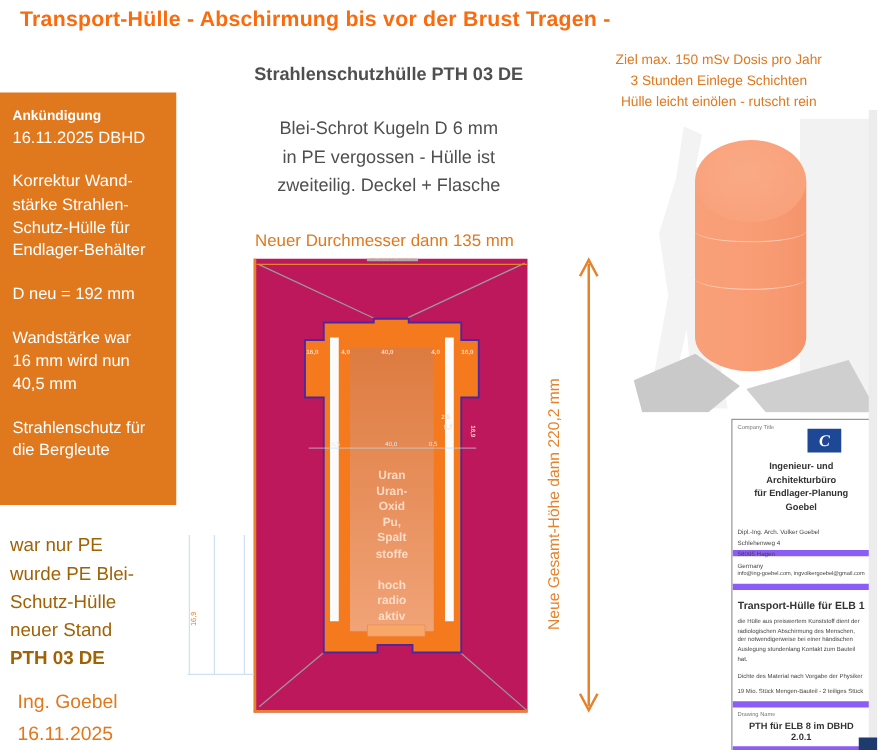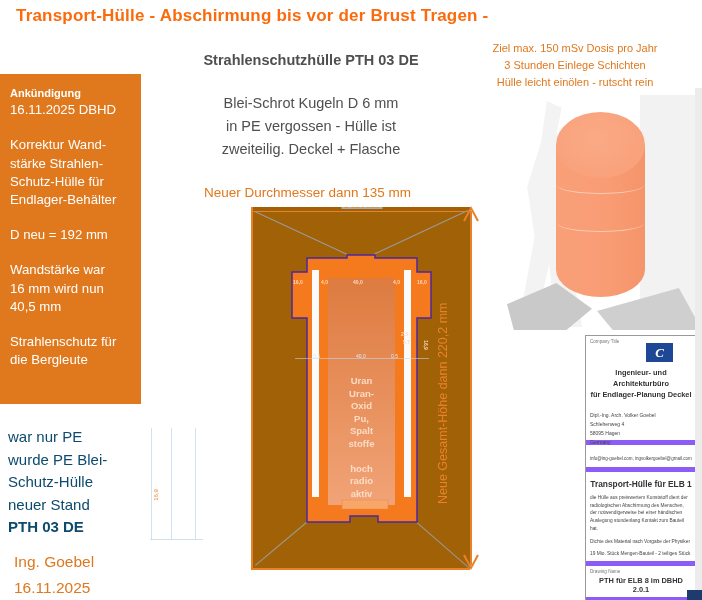--- a/index.html
+++ b/index.html
@@ -23,23 +23,23 @@
   #center-heading{font-size:14.5px;font-weight:bold;}
   #center-subheading{margin-top:24px;font-size:14.5px;font-weight:normal;line-height:1.6;}
 
   #diameter-label{left:204px;top:185px;font-size:13.5px;color:#E0781E;}
 
   
   #right-notes{left:448px;top:40px;width:254px;text-align:center;font-size:11px;
                line-height:1.55;color:#E0781E;}
 
   
-  #viewport{left:203px;top:207px;width:217px;height:361px;background:#a16207;
+  #viewport{left:203px;top:207px;width:217px;height:361px;background:#be185d;
             border-left:2px solid #E8822A;border-bottom:2px solid #E8822A;
-            box-sizing:content-box;overflow:hidden;margin-left:48px;}
+            box-sizing:content-box;overflow:hidden;}
   .diag{position:absolute;height:1px;background:#9a9a9a;transform-origin:0 0;}
   #top-dim-line{position:absolute;left:0;top:4px;width:100%;height:1px;background:#E8822A;}
   #top-dim-label{position:absolute;left:50%;top:-5px;transform:translateX(-50%);
                  font-size:7px;font-weight:bold;color:#E8822A;background:#ABABAB;padding:0 3px;}
   .dim{position:absolute;font-size:5px;font-weight:bold;color:#FFD9BC;}
   .dim-blue{position:absolute;font-size:5px;color:#DCE9F5;}
   #cavity-text{position:absolute;left:75px;top:168px;width:67px;text-align:center;
                font-size:9.5px;font-weight:bold;color:rgba(252,226,205,.92);line-height:1.32;}
   #inner-dim-line{position:absolute;left:42px;top:151px;width:134px;height:1px;
                   background:rgba(195,220,243,.55);}
@@ -47,21 +47,21 @@
   
   .ext-vline{position:absolute;width:1px;background:#CFE2F2;}
   .ext-hline{position:absolute;height:1px;background:#CFE2F2;}
   #ext-dim-label{left:150px;top:492px;font-size:6px;color:#E8822A;transform:rotate(-90deg);}
 
   
   #height-label{left:436px;top:238px;height:330px;writing-mode:vertical-rl;
                 transform:rotate(180deg);font-size:12.5px;color:#E8822A;text-align:center;}
 
   
-  #left-notes{left:8px;top:426px;font-size:15px;line-height:1.5;color:#0c4a6e;}
+  #left-notes{left:8px;top:426px;font-size:15px;line-height:1.5;color:#a16207;}
   #left-notes .hl{font-weight:bold;}
   #signature{left:14px;top:549px;font-size:15.5px;line-height:1.65;color:#E0781E;}
 
   
   #render3d{left:505px;top:95px;width:197px;height:235px;}
   #render-backdrop{position:absolute;left:135px;top:0;width:62px;height:235px;background:#F2F2F2;}
   #figure{position:absolute;left:5px;top:6px;width:82px;height:226px;background:#F3F3F3;
           clip-path:polygon(45% 0%,63% 3%,57% 14%,72% 22%,66% 45%,73% 68%,88% 100%,55% 100%,48% 72%,30% 100%,10% 100%,30% 60%,21% 38%,38% 18%);}
   #shadow1{position:absolute;left:2px;top:188px;width:85px;height:47px;background:#C9C9C9;
            clip-path:polygon(0 45%,58% 0,100% 55%,70% 100%,8% 100%);}
@@ -217,21 +217,21 @@
     <div class="hl">PTH 03 DE</div>
   </div>
   <div class="abs pre" id="signature">Ing. Goebel
 16.11.2025</div>
 
   <div class="abs" id="title-block">
     <div class="sec first" style="position:relative;height:98px;">
       <div class="tb-label">Company Title</div>
       <div id="tb-logo">C</div>
       <div id="tb-firm" class="pre">Ingenieur- und Architekturbüro
-für Endlager-Planung Deckel</div>
+für Endlager-Planung Goebel</div>
       <div id="tb-contact" class="pre">Dipl.-Ing. Arch. Volker Goebel
 Schlehenweg 4
 58095 Hagen
 Germany</div>
     </div>
     <div class="sec">
       <div id="tb-email">info@ing-goebel.com, ingvolkergoebel@gmail.com</div>
     </div>
     <div class="sec">
       <div id="tb-part-title">Transport-Hülle für ELB 1</div>

